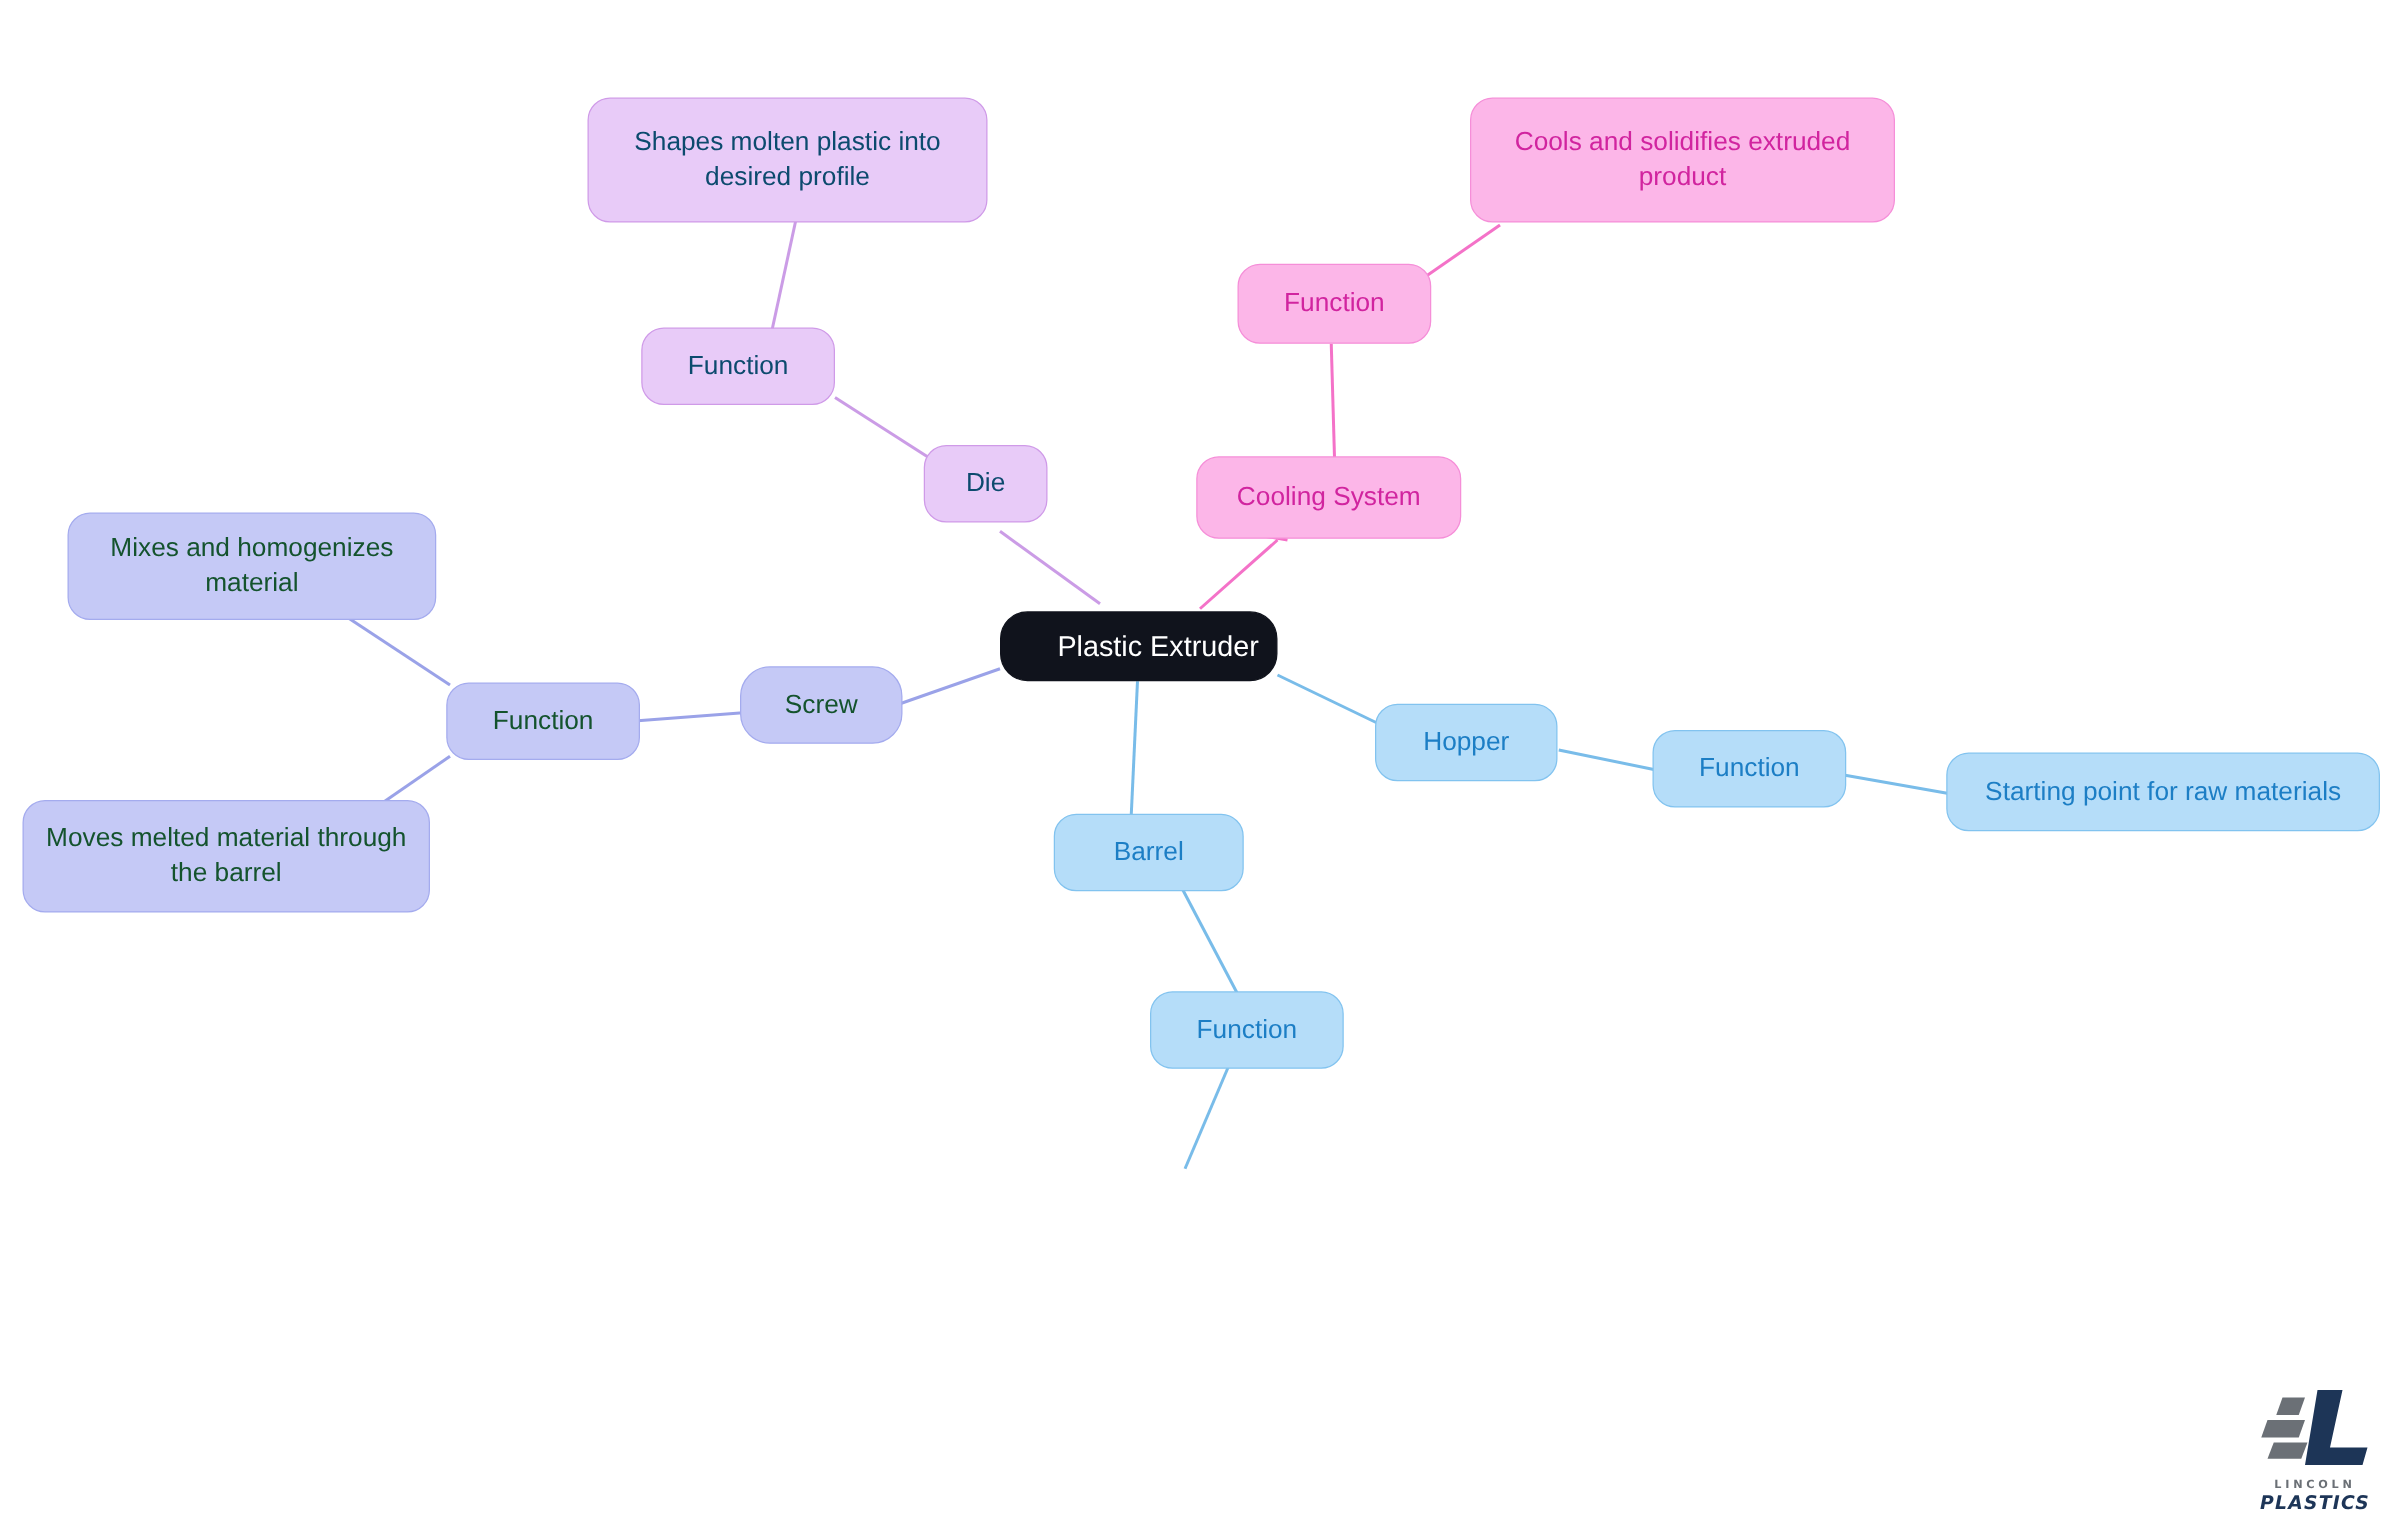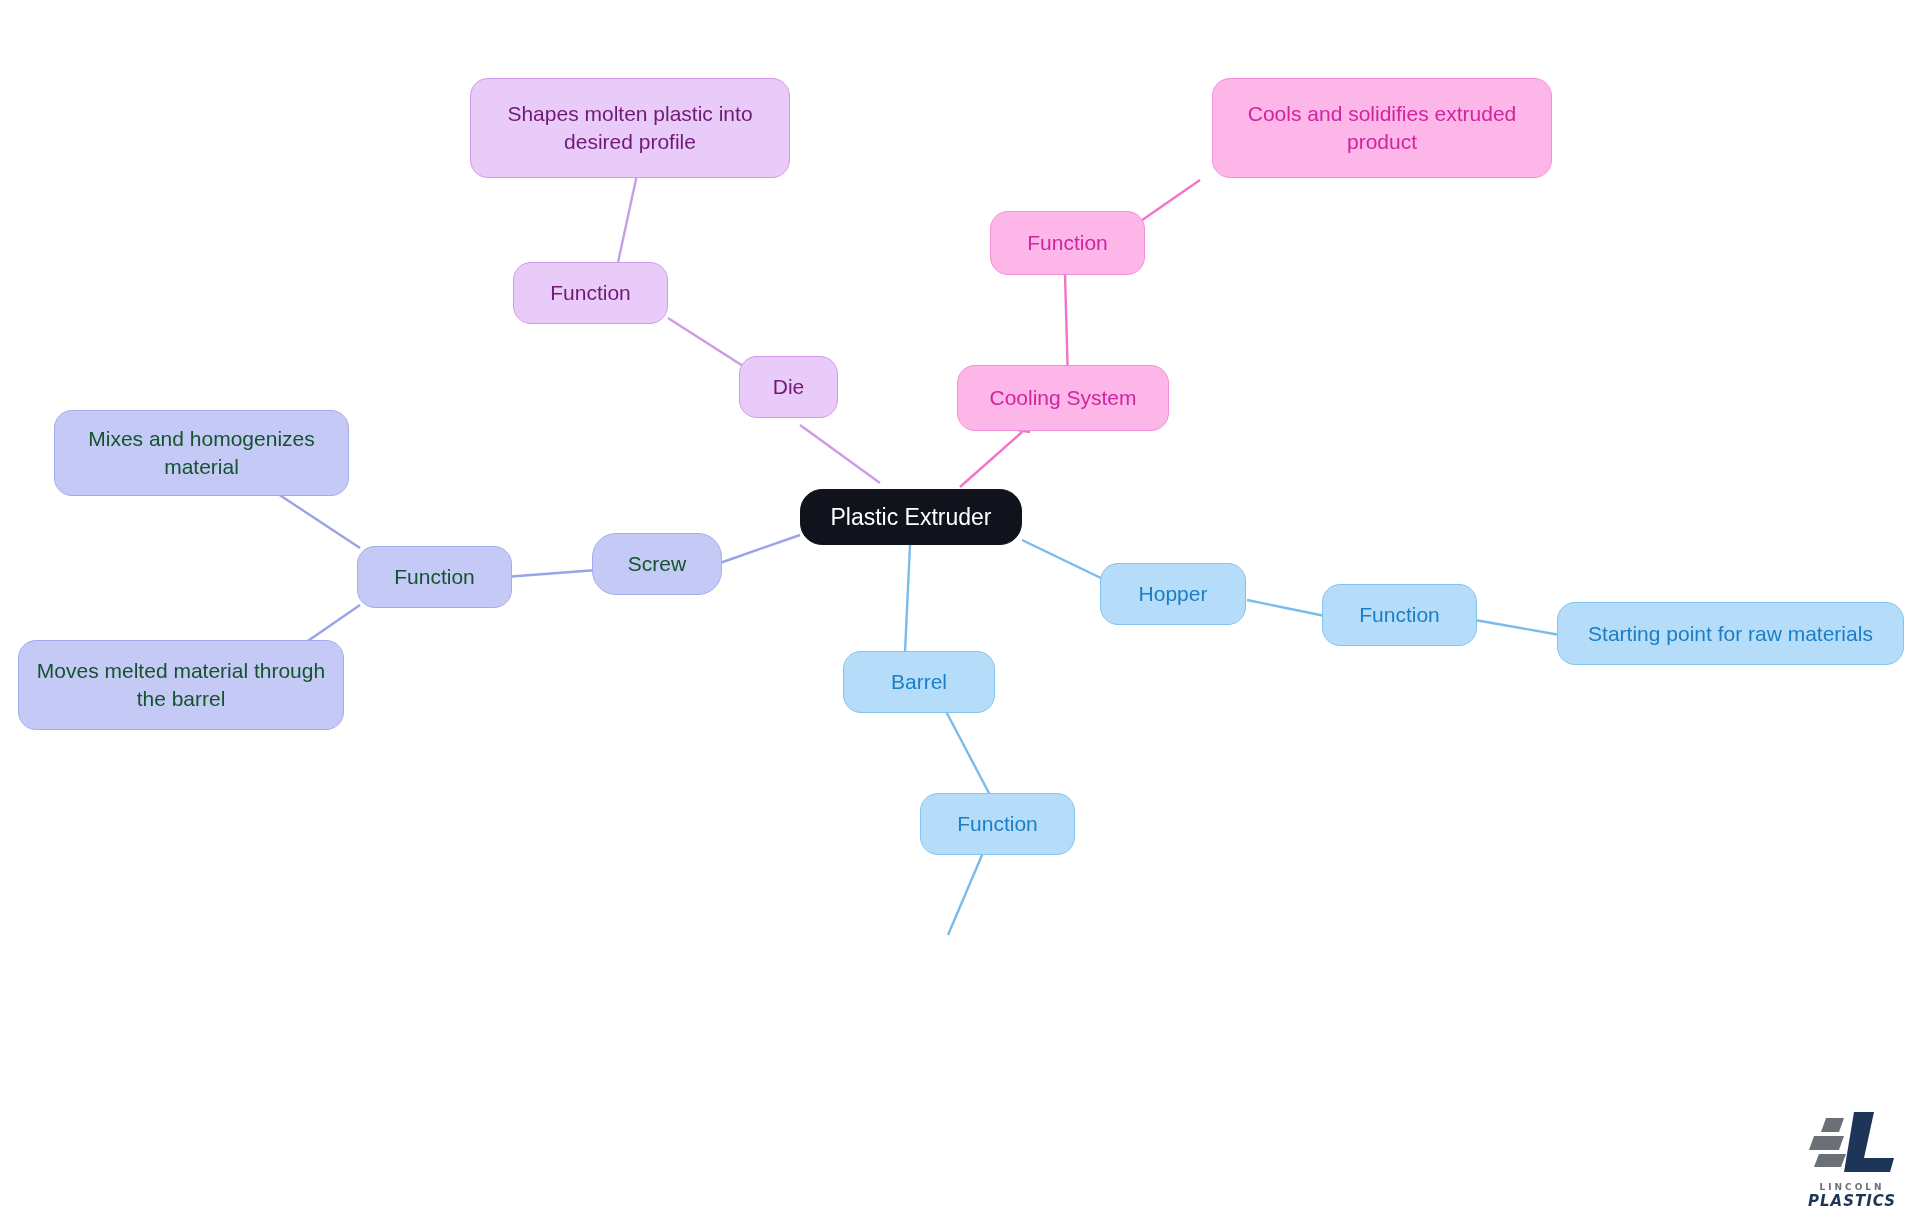--- a/index.html
+++ b/index.html
@@ -40,21 +40,21 @@
   .node-root {
     background: #10131c;
     border-color: #10131c;
     color: #ffffff;
     border-radius: 22px;
     font-size: 23px;
   }
   .node-purple {
     background: #e8cbf8;
     border-color: #cf9ae8;
-    color: #701a75;
+    color: #0c4a6e;
     font-size: 21px;
   }
   .node-pink {
     background: #fcb6e8;
     border-color: #f58ed8;
     color: #d1249f;
     font-size: 21px;
   }
   .node-indigo {
     background: #c5c9f6;
@@ -113,37 +113,37 @@
 
     <path d="M 1022,540 L 1105,580" fill="none" stroke="#79bce9" stroke-width="2.4"></path>
     <path d="M 1247,600 L 1325,616" fill="none" stroke="#79bce9" stroke-width="2.4"></path>
     <path d="M 1475,620 L 1560,635" fill="none" stroke="#79bce9" stroke-width="2.4"></path>
 
     <path d="M 910,545 L 905,652" fill="none" stroke="#79bce9" stroke-width="2.4"></path>
     <path d="M 940,700 L 990,795" fill="none" stroke="#79bce9" stroke-width="2.4"></path>
     <path d="M 985,848 L 948,935" fill="none" stroke="#79bce9" stroke-width="2.4"></path>
   </svg>
 
-  <div class="node node-root" style="left:800px; top:489px; width:222px; height:56px;">
+  <div class="node node-root" style="left:800px; top:489px; width:222px; height:56px;justify-content:flex-end;">
     <span>Plastic Extruder</span>
   </div>
 
   <div class="node node-purple" style="left:470px; top:78px; width:320px; height:100px;">
     <span>Shapes molten plastic into desired profile</span>
   </div>
 
   <div class="node node-purple" style="left:513px; top:262px; width:155px; height:62px;">
     <span>Function</span>
   </div>
 
   <div class="node node-purple" style="left:739px; top:356px; width:99px; height:62px;">
     <span>Die</span>
   </div>
 
-  <div class="node node-pink" style="left:1176px; top:78px; width:340px; height:100px;margin-left:36px;">
+  <div class="node node-pink" style="left:1176px; top:78px; width:340px; height:100px;">
     <span>Cools and solidifies extruded product</span>
   </div>
 
   <div class="node node-pink" style="left:990px; top:211px; width:155px; height:64px;">
     <span>Function</span>
   </div>
 
   <div class="node node-pink" style="left:957px; top:365px; width:212px; height:66px;">
     <span>Cooling System</span>
   </div>

